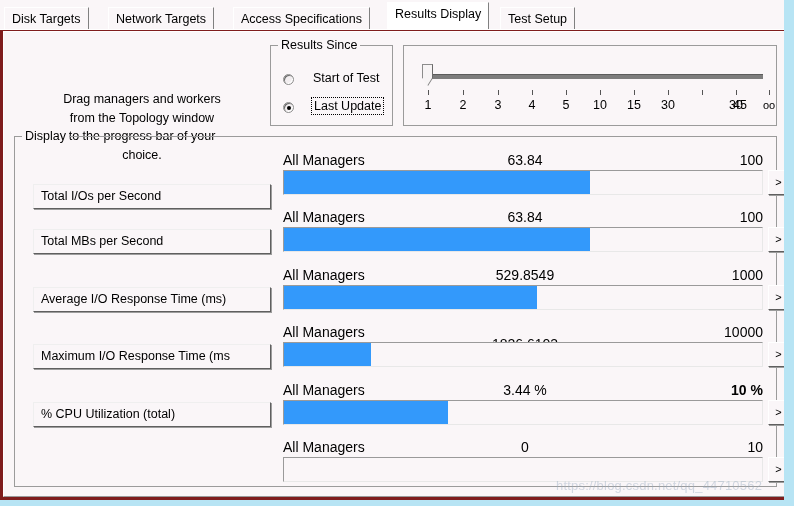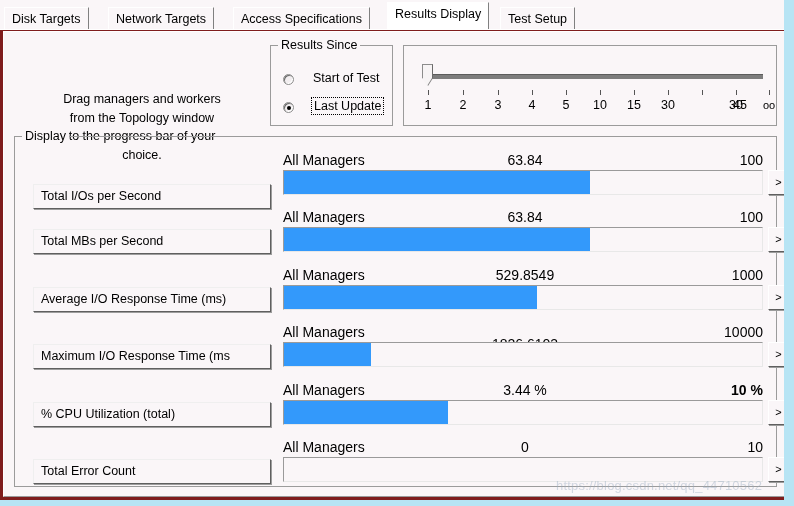--- a/index.html
+++ b/index.html
@@ -404,21 +404,20 @@
         <div class="rowhead mgr" style="top:0px;">All Managers</div>
         <div class="rowhead val" style="top:0px;">3.44 %</div>
         <div class="rowhead max" style="top:0px;font-weight:bold;">10 %</div>
         <div class="bar-outer" style="top:18px;">
           <div class="bar-fill" style="width:34.4%;"></div>
         </div>
         <div class="gobtn" style="top:18px;">&gt;</div>
       </div>
 
       <div class="row" style="top:302px;">
-        <div class="rowbtn" style="top:20px;">Total Error Count</div>
         <div class="rowhead mgr" style="top:0px;">All Managers</div>
         <div class="rowhead val" style="top:0px;">0</div>
         <div class="rowhead max" style="top:0px;">10</div>
         <div class="bar-outer" style="top:18px;">
           <div class="bar-fill" style="width:0%;"></div>
         </div>
         <div class="gobtn" style="top:18px;">&gt;</div>
       </div>
     </div>
   </div>

